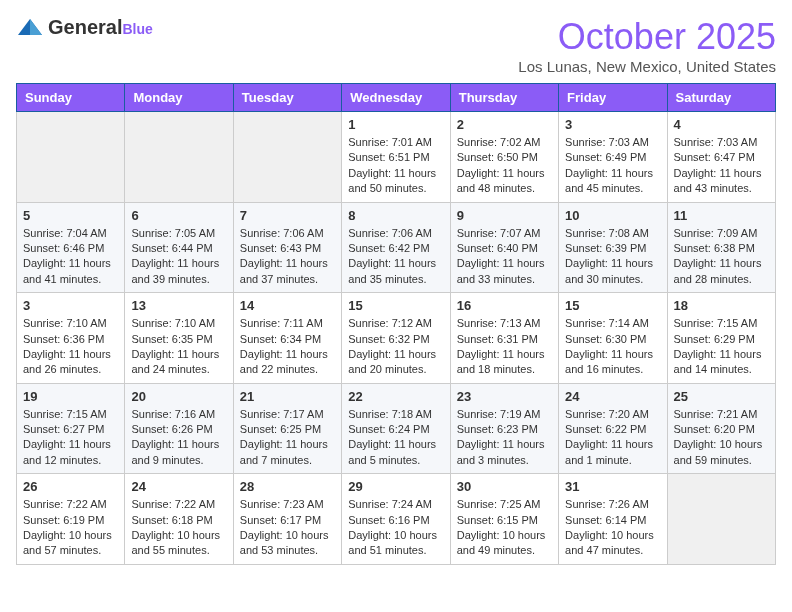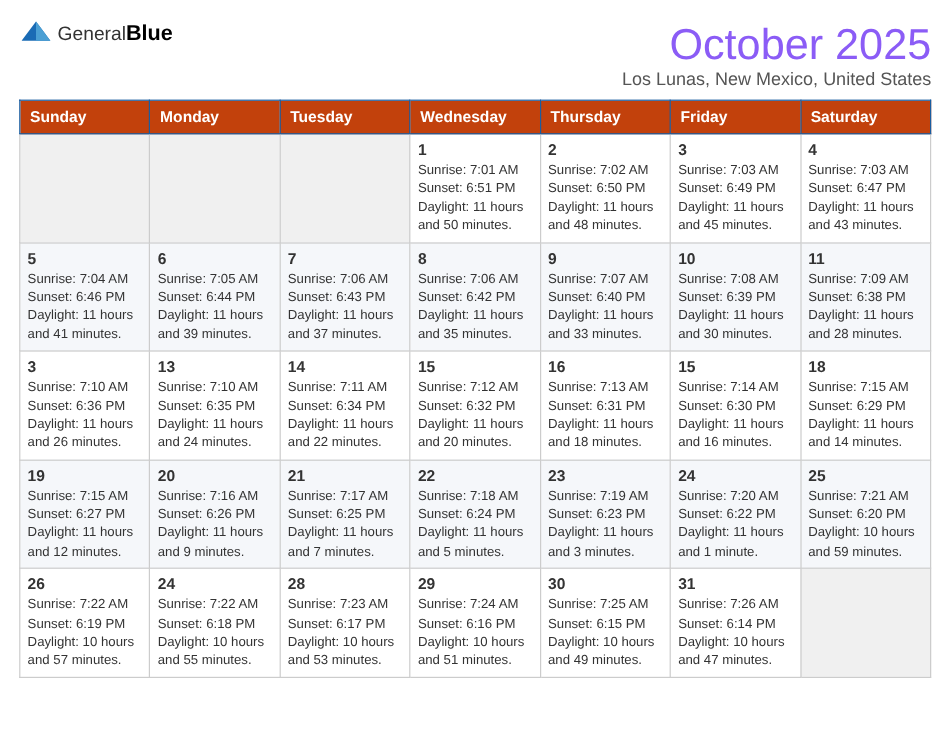--- a/index.html
+++ b/index.html
@@ -15,28 +15,28 @@
       justify-content: space-between;
       align-items: flex-start;
       margin-bottom: 8px;
     }
     .logo {
       display: flex;
       align-items: center;
       gap: 4px;
     }
     .logo-text-general {
-      font-size: 16px;
-      font-weight: normal;
+      font-size: 20px;
+      font-weight: bold;
       color: #333;
     }
     .logo-text-blue {
-      font-size: 18px;
+      font-size: 14px;
       font-weight: bold;
-      color: #000000;
+      color: #8b5cf6;
     }
     .logo-icon {
       width: 28px;
       height: 22px;
     }
     .title-area {
       text-align: right;
     }
     .month-title {
       font-size: 36px;
@@ -46,21 +46,21 @@
     .location-title {
       font-size: 15px;
       color: #555;
     }
     .calendar {
       width: 100%;
       border-collapse: collapse;
       border: 1px solid #ccc;
     }
     .calendar th {
-      background-color: #c2410c;
+      background-color: #8b5cf6;
       color: #fff;
       text-align: left;
       padding: 6px 8px;
       font-size: 13px;
       font-weight: bold;
       border: 1px solid #1a5da0;
     }
     .calendar td {
       vertical-align: top;
       border: 1px solid #ccc;

